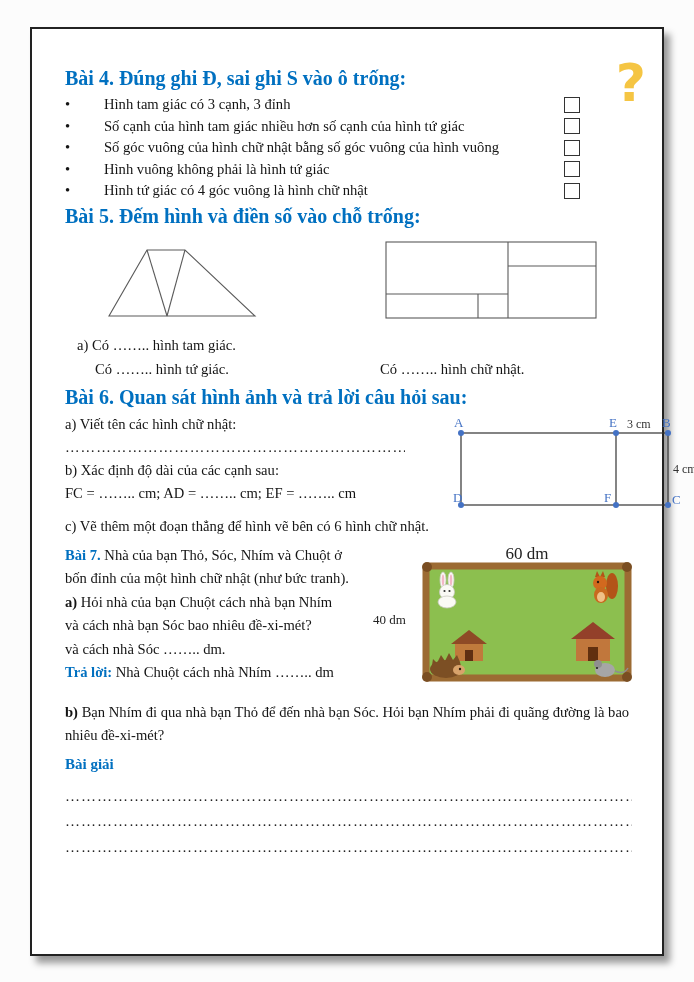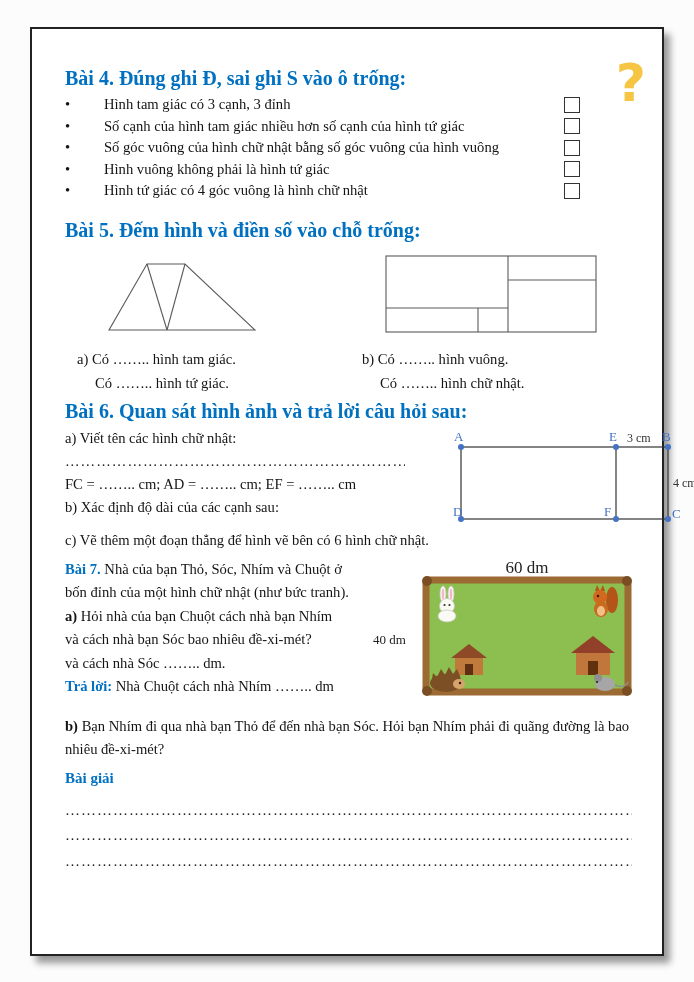--- a/index.html
+++ b/index.html
@@ -28,21 +28,21 @@
   .qmark {
     position: absolute;
     right: 16px; top: 28px;
     font-family: "DejaVu Sans", "Liberation Sans", sans-serif;
     font-weight: bold;
     font-size: 52px;
     line-height: 52px;
     color: #F5C543;
   }
   .heading { color: #0070C0; font-weight: bold; font-size: 20px; margin-bottom: 4px; }
-  .h5 { margin-top: 17px; }
+  .h5 { margin-top: 3px; }
   .h6 { margin-top: 5px; }
   .blue { color: #0070C0; }
   .bold { font-weight: bold; }
 
   
   .b4row { display: flex; align-items: center; height: 21.5px; padding-right: 52px; }
   .bullet { width: 12px; flex: 0 0 auto; }
   .b4text { padding-left: 27px; white-space: nowrap; overflow: hidden; }
   .cbox {
     margin-left: auto; flex: 0 0 auto;
@@ -72,21 +72,21 @@
     letter-spacing: 1px; color: #222;
   }
 
   
   .b7flex { display: flex; margin-top: 6px; }
   .b7left { width: 352px; flex: 0 0 auto; }
   .line7 { line-height: 23.5px; }
   .b7right { flex: 1; }
   .picture { position: relative; width: 212px; margin-left: 4px; }
   .dim-top { text-align: center; font-size: 17px; height: 17px; color: #222; }
-  .dim-left { position: absolute; left: -48px; top: 74px; font-size: 13px; color: #222; }
+  .dim-left { position: absolute; left: -48px; top: 68px; font-size: 13px; color: #222; }
   .para { margin-top: 16px; line-height: 23px; }
   .baigiai { margin-top: 9px; font-size: 15px; }
   .answers-block { margin-top: 11px; }
   .dotsline.full { line-height: 25.5px; font-size: 15px; }
 
   svg { display: block; }
   .figstroke { stroke: #5a5a5a; stroke-width: 1.1; fill: none; }
   .diagstroke { stroke: #333; stroke-width: 1.2; fill: none; }
 </style>
 </head>
@@ -137,34 +137,33 @@
         <svg class="fig-rect" width="212" height="78" viewBox="0 0 212 78">
           <rect class="figstroke" x="1" y="1" width="210" height="76"></rect>
           <line class="figstroke" x1="123" y1="1" x2="123" y2="77"></line>
           <line class="figstroke" x1="123" y1="25" x2="211" y2="25"></line>
           <line class="figstroke" x1="1" y1="53" x2="123" y2="53"></line>
           <line class="figstroke" x1="93" y1="53" x2="93" y2="77"></line>
         </svg>
       </div>
       <div class="ansrow">
         <span class="cell-l pl12">a) Có …….. hình tam giác.</span>
-        <span>b) Có …….. hình vuông.</span>
       </div>
       <div class="ansrow">
         <span class="cell-l pl30">Có …….. hình tứ giác.</span>
         <span class="pl18">Có …….. hình chữ nhật.</span>
       </div>
 
       <div class="heading h6">Bài 6. Quan sát hình ảnh và trả lời câu hỏi sau:</div>
       <div class="b6flex">
         <div class="b6left">
           <div class="line">a) Viết tên các hình chữ nhật:</div>
           <div class="line dotsline" style="width:340px">……………………………………………………………………………………</div>
+          <div class="line">b) Xác định độ dài của các cạnh sau:</div>
           <div class="line">FC = …….. cm; AD = …….. cm; EF = …….. cm</div>
-          <div class="line">b) Xác định độ dài của các cạnh sau:</div>
         </div>
         <div class="b6right">
           <svg width="250" height="100" viewBox="0 0 250 100">
             <rect class="diagstroke" x="8" y="18" width="207" height="72"></rect>
             <line class="diagstroke" x1="163" y1="18" x2="163" y2="90"></line>
             <circle cx="8" cy="18" r="3" fill="#4472C4"></circle>
             <circle cx="163" cy="18" r="3" fill="#4472C4"></circle>
             <circle cx="215" cy="18" r="3" fill="#4472C4"></circle>
             <circle cx="8" cy="90" r="3" fill="#4472C4"></circle>
             <circle cx="163" cy="90" r="3" fill="#4472C4"></circle>

